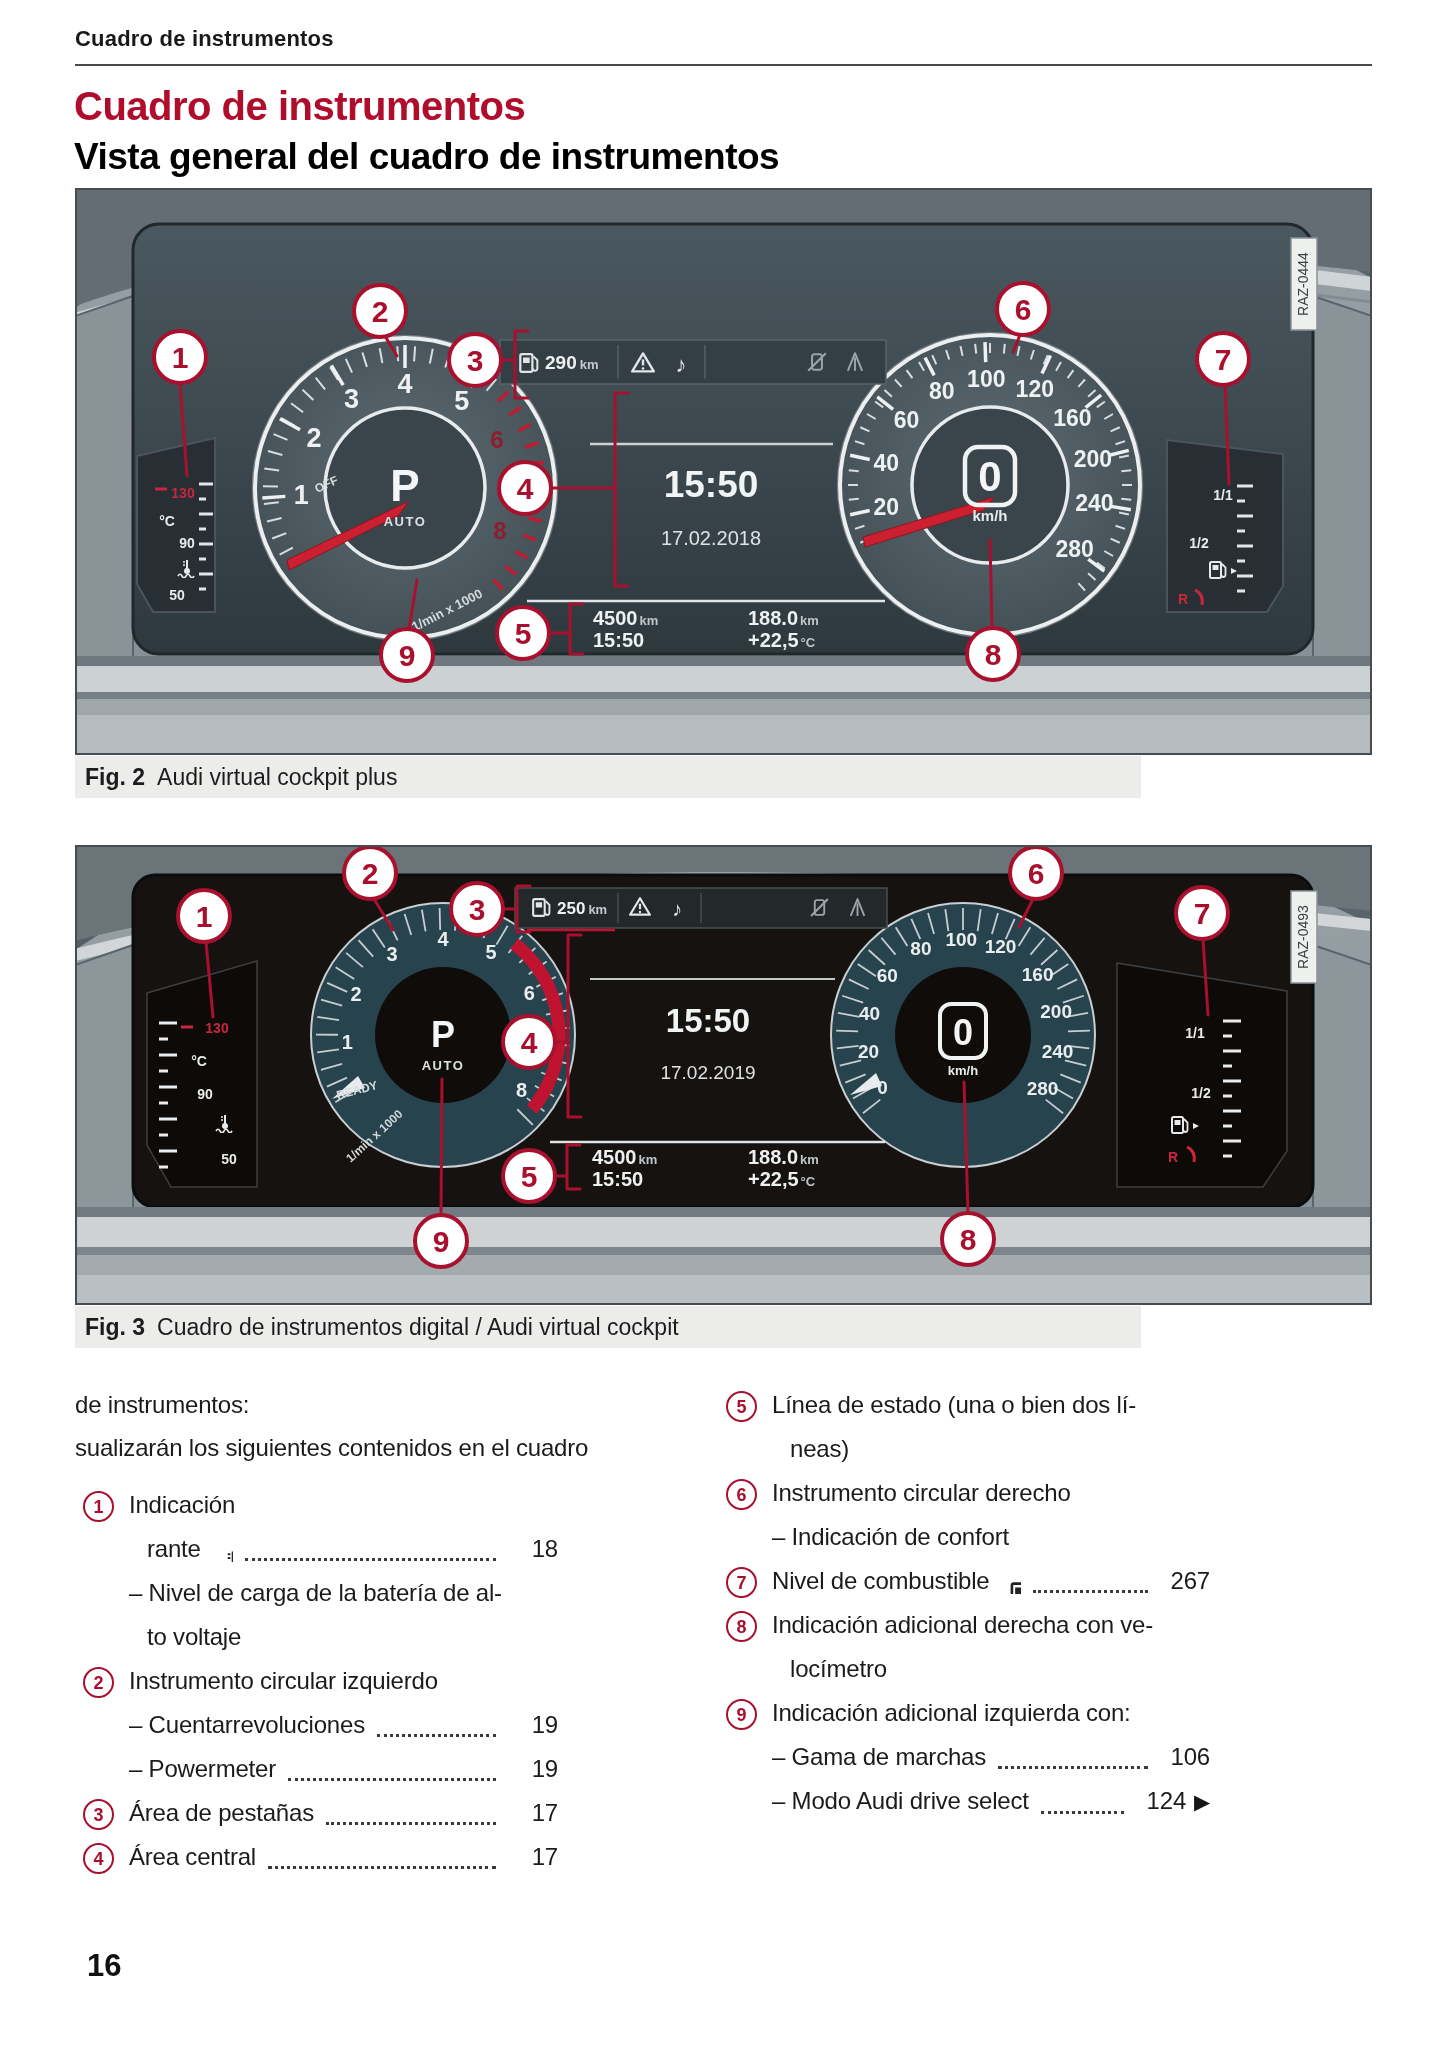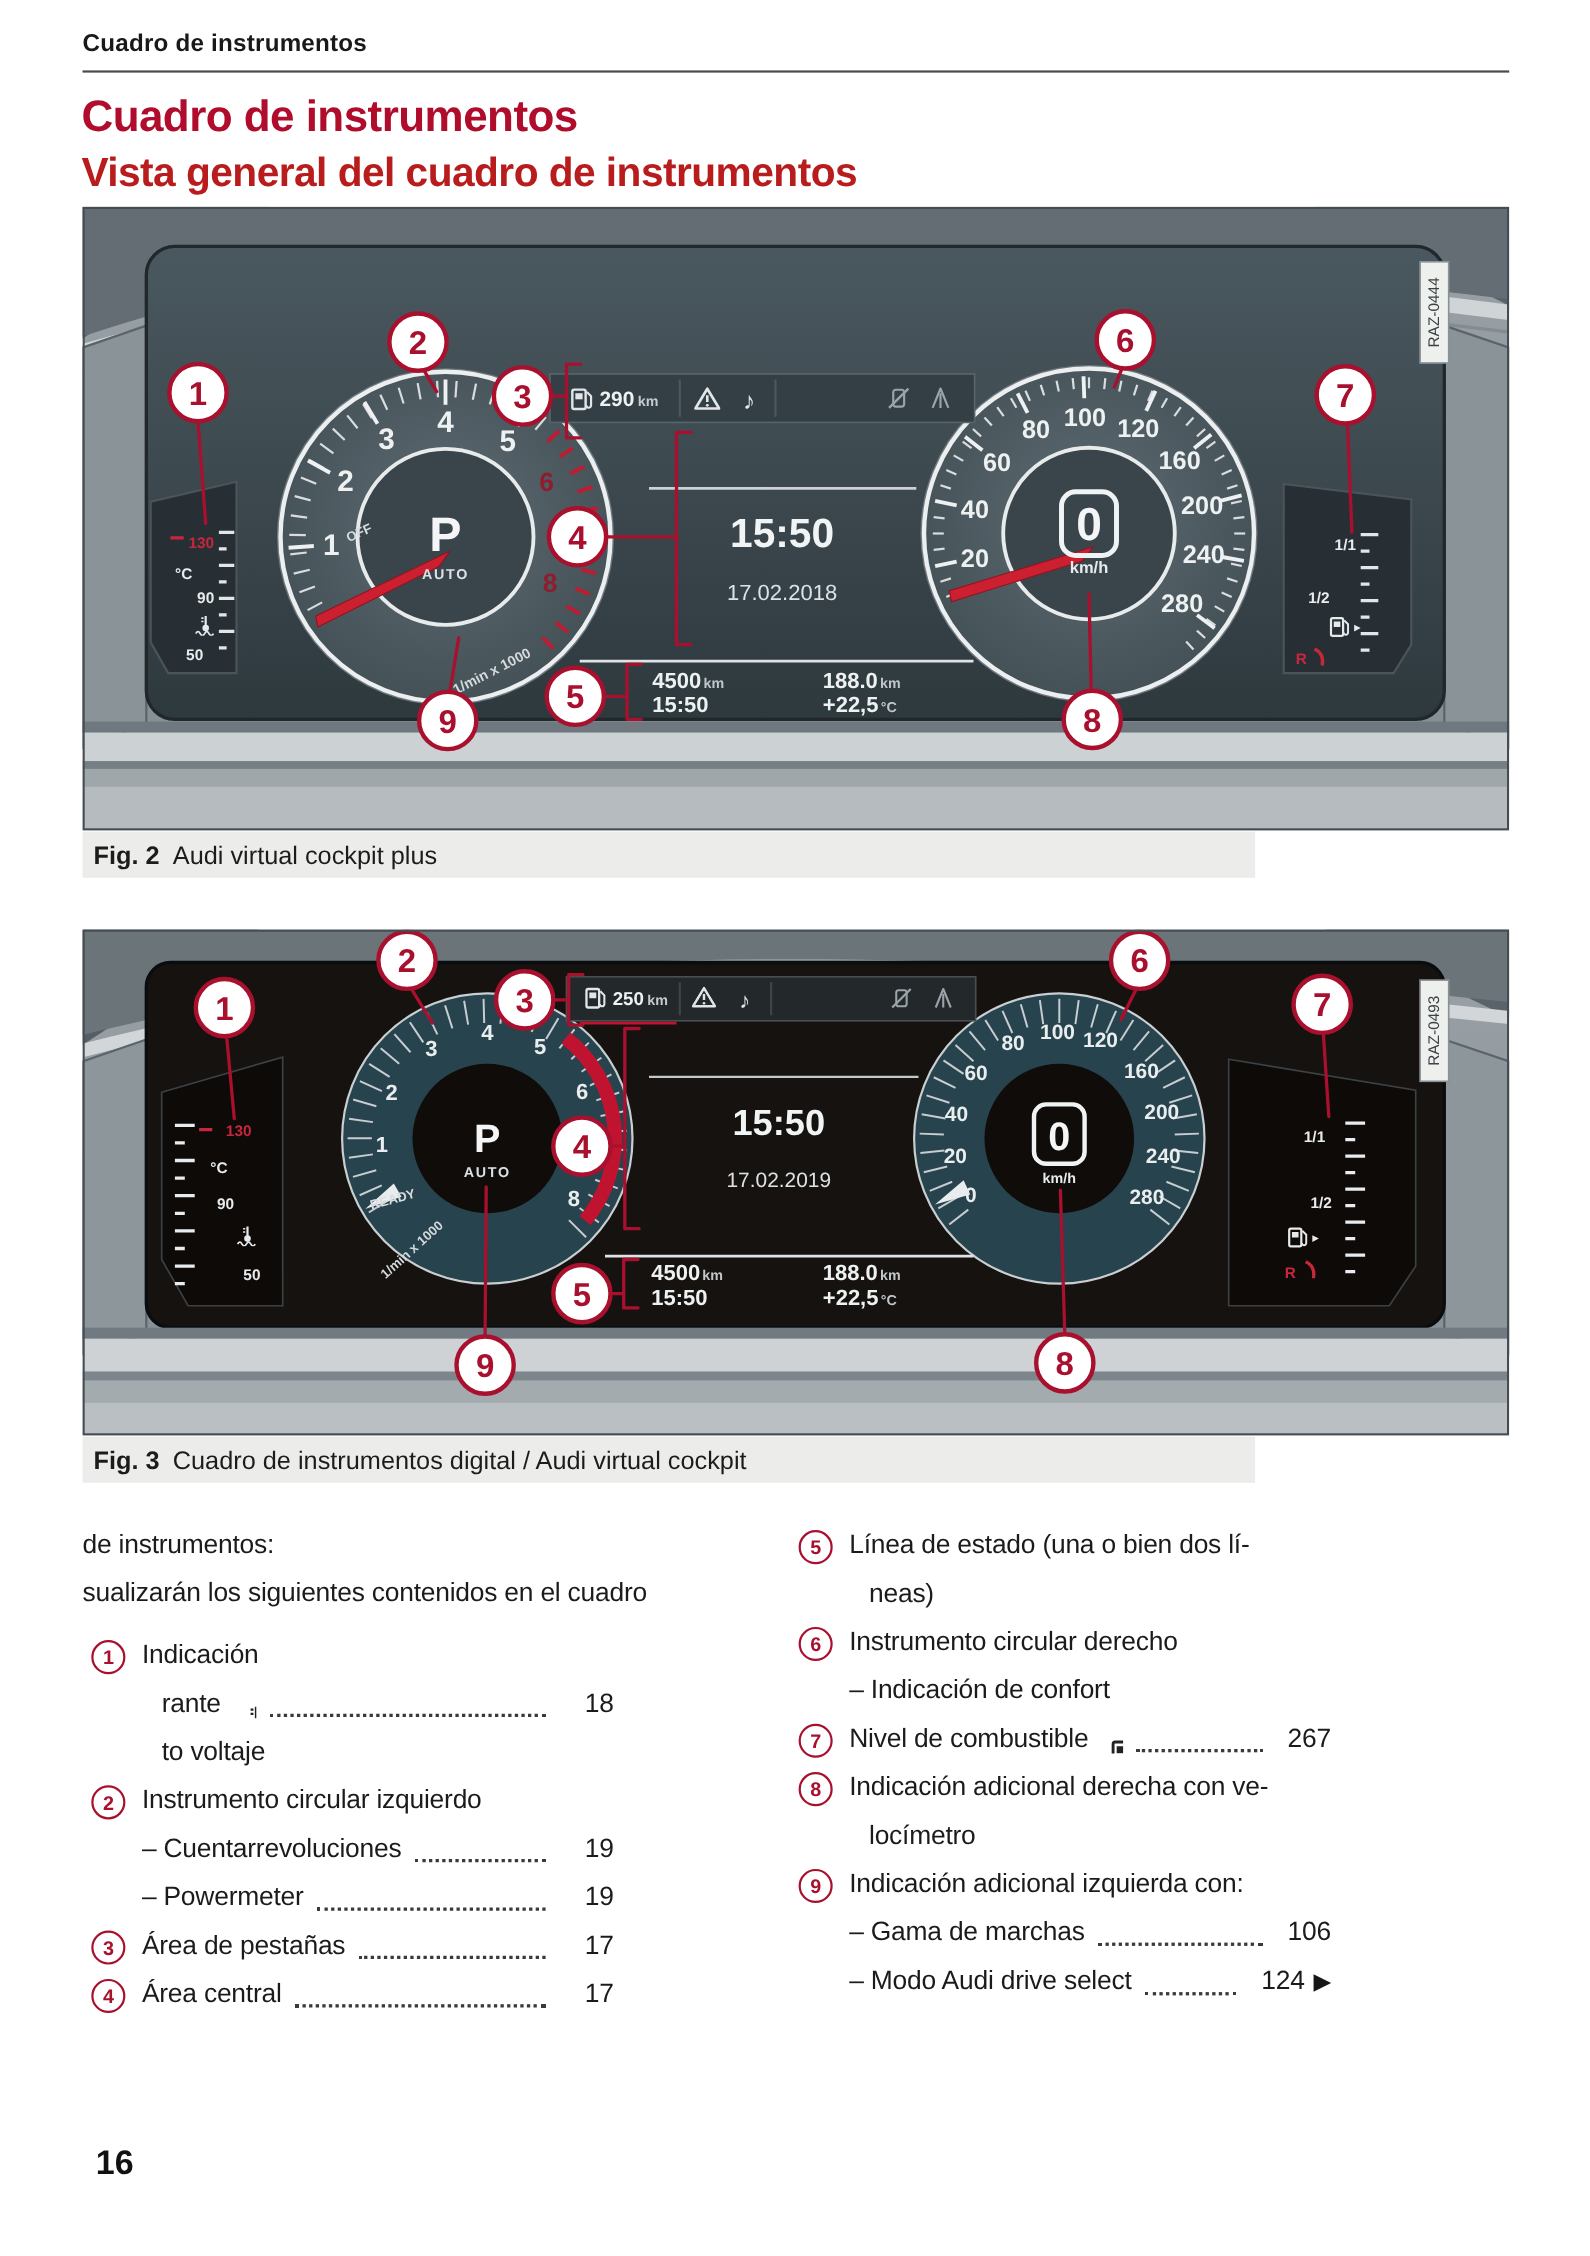--- a/index.html
+++ b/index.html
@@ -1,21 +1,21 @@
 <!DOCTYPE html>
 <html><head>
 <meta charset="utf-8">
 <style>
   html,body{margin:0;padding:0;}
   body{width:1445px;height:2051px;background:#ffffff;position:relative;
        font-family:"Liberation Sans",sans-serif;color:#191919;}
   .running{position:absolute;left:75px;top:26px;font-size:22px;font-weight:bold;letter-spacing:.2px;}
   .rule{position:absolute;left:75px;width:1297px;top:64px;border-top:2px solid #4a4a4a;}
   .title{position:absolute;left:74px;top:84px;font-size:40px;font-weight:bold;color:#b00d2d;letter-spacing:-.5px;}
-  .subtitle{position:absolute;left:74px;top:136px;font-size:37px;font-weight:bold;color:#b91c1c;letter-spacing:-.5px;}
+  .subtitle{position:absolute;left:74px;top:136px;font-size:37px;font-weight:bold;color:#000000;letter-spacing:-.5px;}
   .figwrap{position:absolute;left:75px;width:1297px;}
   #fig2w{top:188px;height:567px;}
   #fig3w{top:845px;height:460px;}
   .caption{position:absolute;left:75px;width:1066px;height:42px;background:#ecedeb;
            display:flex;align-items:center;gap:12px;padding-left:10px;box-sizing:border-box;font-size:23px;color:#1c1c1c;}
   #cap2{top:756px;}  #cap3{top:1306px;}
   .caption b{font-weight:bold;}
   svg{display:block;}
   svg text{font-family:"Liberation Sans",sans-serif;}
   
@@ -663,20 +663,21 @@
 </div>
 
 <div class="col" id="colL">
     <div class="introline">de instrumentos:</div>
     <div class="introline">sualizarán los siguientes contenidos en el cuadro</div>
     <div class="gap"></div>
     <div class="brow"><span class="marker">1</span><span class="btxt">Indicación</span></div>
     <div class="brow ind"><span class="btxt">rante</span><svg viewBox="-10 -10 20 20" class="ticon">
         <use href="#sym-coolant"></use>
       </svg><span class="lead"></span><span class="pnum">18</span></div>
+    <div class="brow"><span class="btxt">– Nivel de carga de la batería de al-</span></div>
     <div class="brow ind"><span class="btxt">to voltaje</span></div>
     <div class="brow"><span class="marker">2</span><span class="btxt">Instrumento circular izquierdo</span></div>
     <div class="brow"><span class="btxt">– Cuentarrevoluciones</span><span class="lead"></span><span class="pnum">19</span></div>
     <div class="brow"><span class="btxt">– Powermeter</span><span class="lead"></span><span class="pnum">19</span></div>
     <div class="brow"><span class="marker">3</span><span class="btxt">Área de pestañas</span><span class="lead"></span><span class="pnum">17</span></div>
     <div class="brow"><span class="marker">4</span><span class="btxt">Área central</span><span class="lead"></span><span class="pnum">17</span></div>
   </div>
 <div class="col" id="colR">
     <div class="brow"><span class="marker">5</span><span class="btxt">Línea de estado (una o bien dos lí-</span></div>
     <div class="brow ind"><span class="btxt">neas)</span></div>

